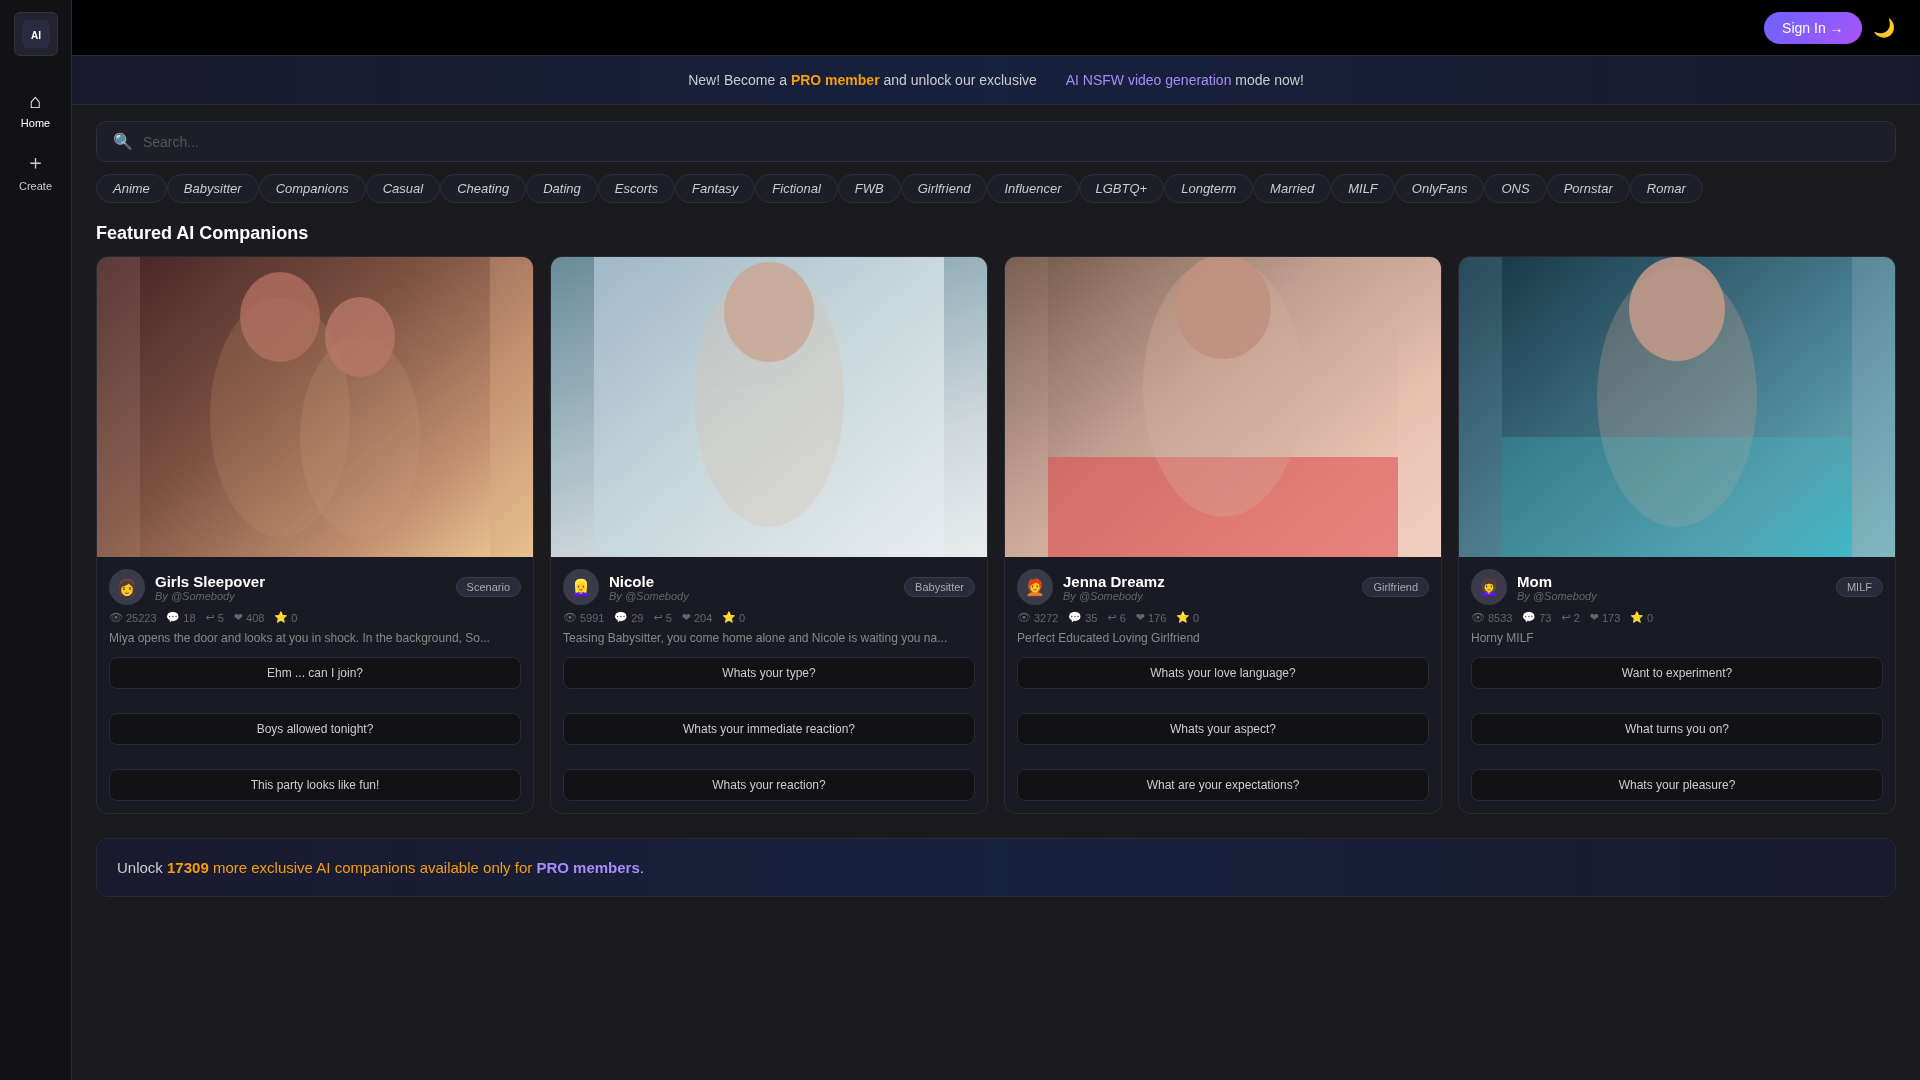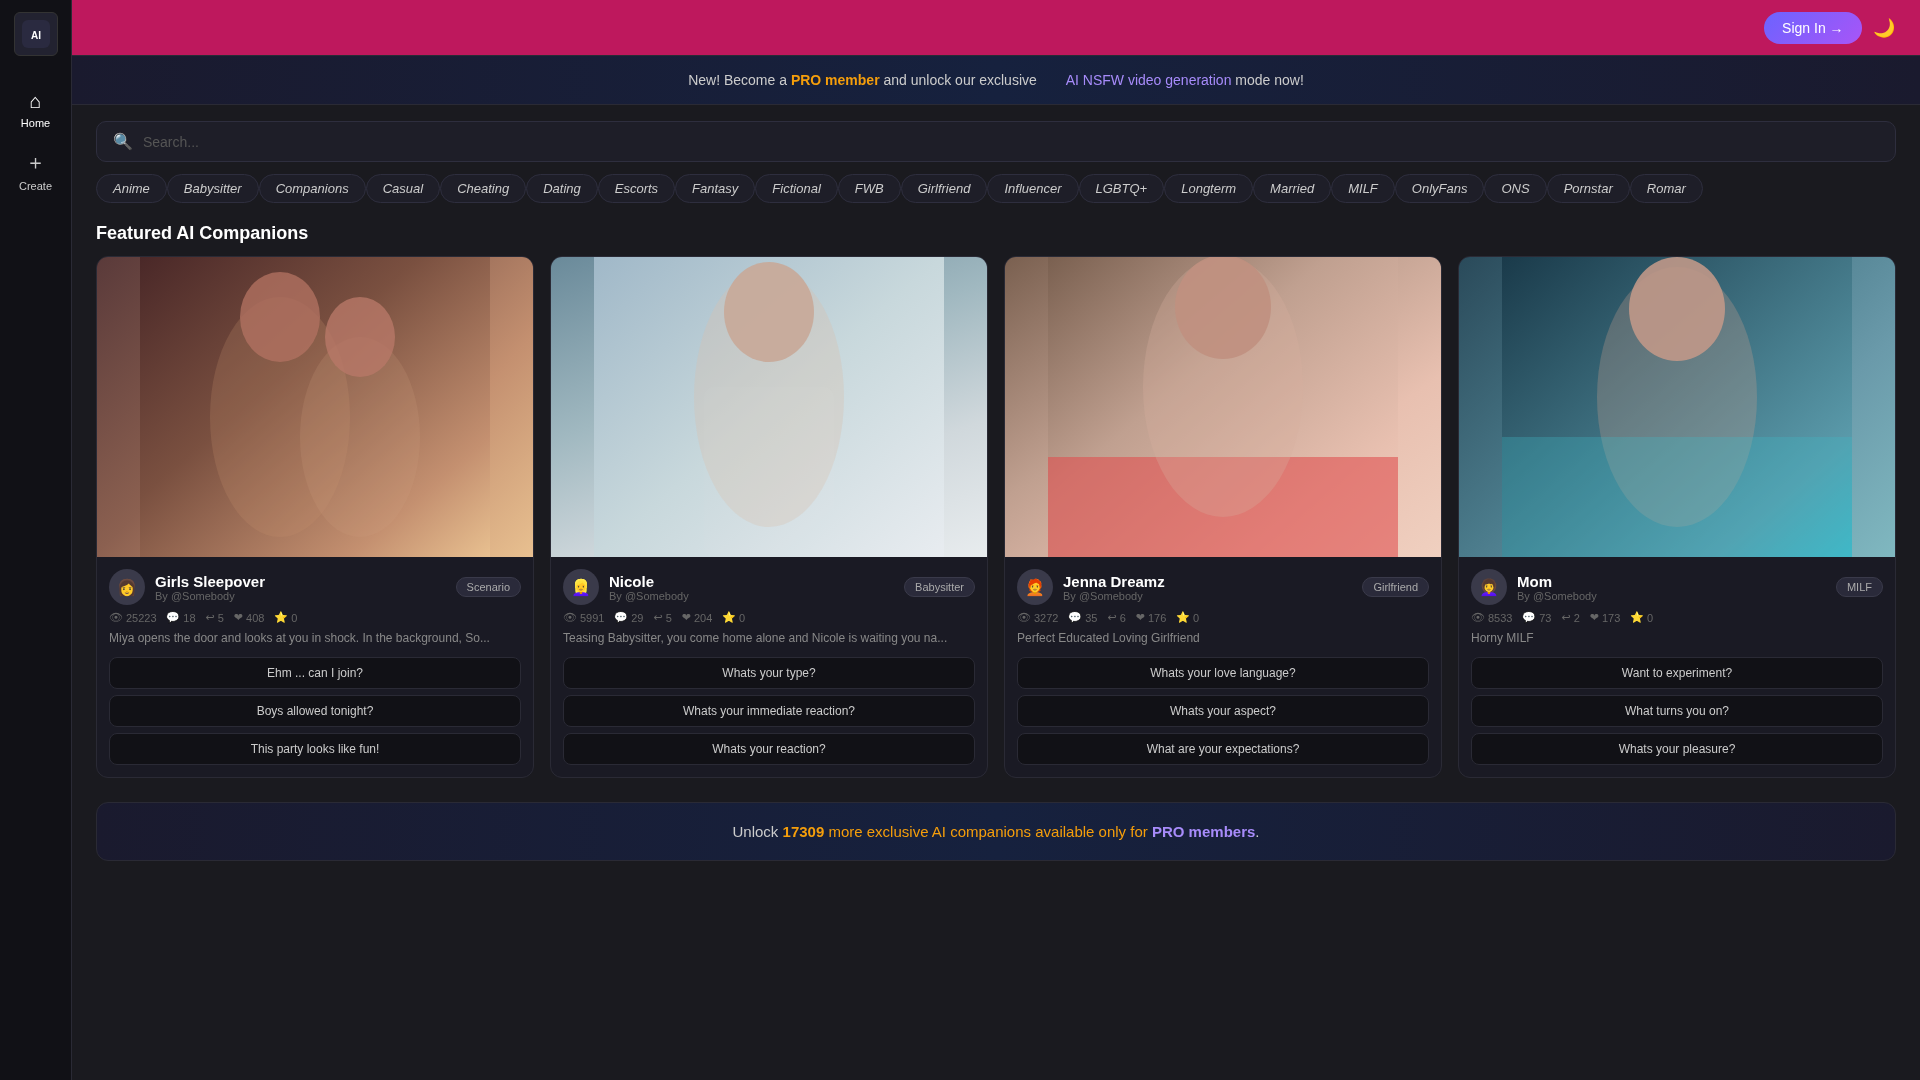--- a/index.html
+++ b/index.html
@@ -45,21 +45,21 @@
     .sidebar-nav-item .nav-label { font-size: 11px; color: #ccc; }
     .sidebar-nav-item.active .nav-icon,
     .sidebar-nav-item.active .nav-label { color: #fff; }
 
     
     .topbar {
       position: fixed;
       left: 72px; top: 0;
       right: 0;
       height: 56px;
-      background: #be185d;
+      background: #000000;
       display: flex; align-items: center; justify-content: flex-end;
       padding: 0 24px;
       z-index: 99;
       border-bottom: 1px solid #2a2a35;
     }
     .sign-in-btn {
       background: linear-gradient(135deg, #6c63ff, #a855f7);
       border: none;
       color: #fff;
       padding: 8px 18px;
@@ -179,61 +179,61 @@
     }
     .card-avatar {
       width: 36px; height: 36px; border-radius: 50%;
       background: #3a3a4a;
       flex-shrink: 0;
       display: flex; align-items: center; justify-content: center;
       font-size: 16px;
     }
     .card-title-block { flex: 1; }
     .card-name { font-size: 15px; font-weight: 600; color: #fff; }
-    .card-by { font-size: 11px; color: #666; }
+    .card-by { font-size: 11px; color: #666; font-style: italic; }
     .card-badge {
       background: #2a2a3a;
       border: 1px solid #3a3a4a;
       border-radius: 20px;
       padding: 3px 10px;
       font-size: 11px;
       color: #aaa;
     }
     .card-stats {
       display: flex; gap: 10px; margin-bottom: 6px;
       font-size: 11px; color: #666;
     }
     .card-stats span { display: flex; align-items: center; gap: 3px; }
     .card-desc {
       font-size: 12px; color: #888;
       margin-bottom: 10px;
       line-height: 1.4;
       white-space: nowrap; overflow: hidden; text-overflow: ellipsis;
     }
-    .card-prompts { display: flex; flex-direction: column; gap: 6px; }
+    .card-prompts { display: flex; flex-direction: column; gap: 24px; }
     .prompt-btn {
       background: #111116;
       border: 1px solid #2a2a35;
       border-radius: 8px;
       color: #ccc;
       padding: 8px 12px;
       font-size: 12px;
       cursor: pointer;
       text-align: center;
       transition: background 0.2s;
     }
 
     
     .unlock-banner {
       margin: 24px 24px 0;
       background: linear-gradient(90deg, #1a1a2e, #16213e, #1a1a2e);
       border: 1px solid #2a2a35;
       border-radius: 12px;
       padding: 20px;
-      text-align: center;
+      text-align: left;
       font-size: 15px;
       color: #ccc;
     }
     .unlock-banner .count { color: #f59e0b; font-weight: 700; }
     .unlock-banner .ai { color: #f59e0b; }
     .unlock-banner .pro { color: #a78bfa; font-weight: 600; }
   </style>
 </head>
 <body>
 

